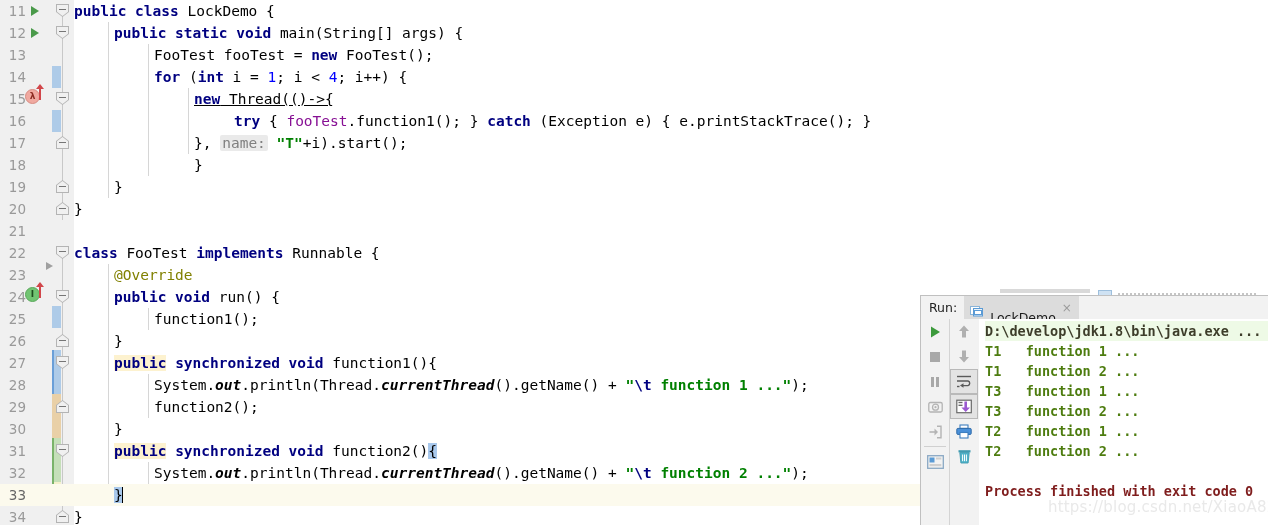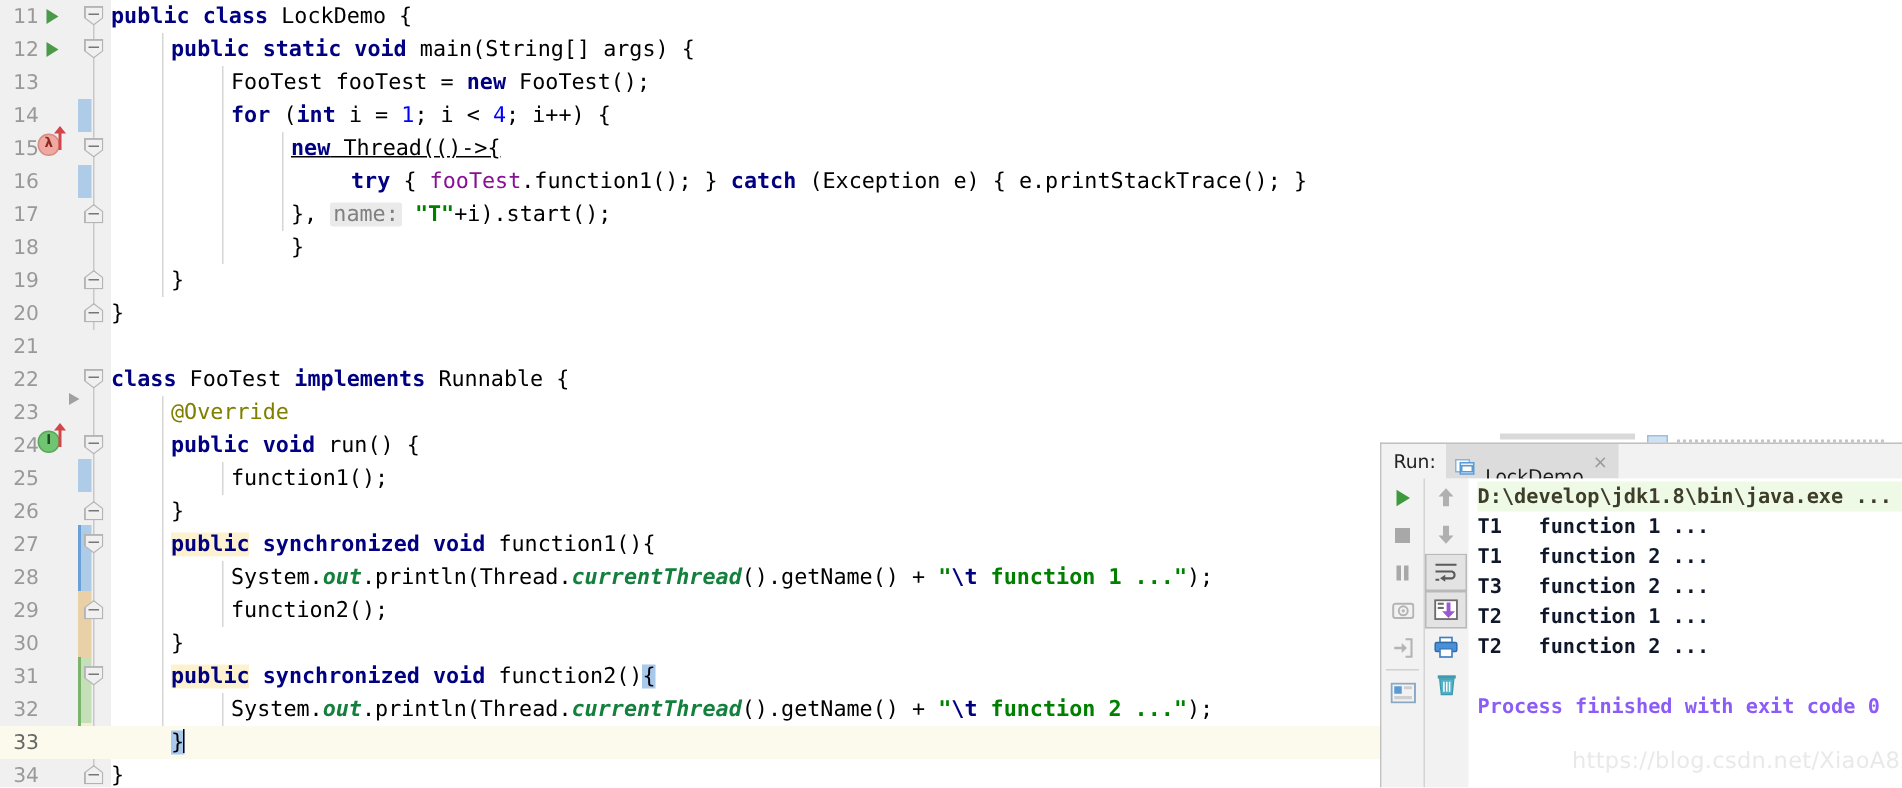--- a/index.html
+++ b/index.html
@@ -174,21 +174,21 @@
     width: 1px;
     background: #d6d6d6;
   }
 
   
   .kw   { color: #000080; font-weight: bold; }   
   .plain{ color: #000000; }
   .num  { color: #0000ff; }
   .str  { color: #008000; font-weight: bold; }
   .esc  { color: #000080; font-weight: bold; }
-  .fld  { color: #15803d; font-weight: bold; font-style: italic; }
+  .fld  { color: #000000; font-weight: bold; font-style: italic; }
   .locvar { color: #871094; }
   .anno { color: #808000; }
   .hintbox {
     background: #eaeaea; color: #808080;
     border-radius: 2px; padding: 0 2px;
     font-style: normal;
   }
   .hl-kw { background: #fdf2cf; }
   .hl-brace { background: #a8c8ec; }
   .caret {
@@ -269,25 +269,25 @@
     background: #ffffff;
     padding: 2px 0 0 6px;
     box-sizing: border-box;
     overflow: hidden;
   }
   .con-line {
     font-family: "DejaVu Sans Mono", monospace;
     font-size: 13.5px;
     line-height: 20px;
     white-space: pre;
-    color: #0f172a;
+    color: #4d7c0f;
     font-weight: bold;
   }
   .con-line.cmd { background: #eefae6; color: #3d3d2a; }
-  .con-line.done { color: #8b5cf6; }
+  .con-line.done { color: #7f1d1d; }
   .con-line.blank { height: 20px; }
 
   
   .mini-strip {
     position: absolute;
     left: 1000px; top: 289px;
     width: 90px; height: 4px;
     background: #d9d9d9;
   }
   .mini-strip2 {
@@ -529,20 +529,21 @@
         <path d="M2.8 3.6 L3.9 14 H11.1 L12.2 3.6 Z" fill="#4fb3c9" stroke="#3f9ab0" stroke-width="0.9"></path>
         <path d="M5.6 5.5 V12.2 M7.5 5.5 V12.2 M9.4 5.5 V12.2" stroke="#ffffff" stroke-width="1"></path>
       </svg>
     </div>
   </div>
 
   <div id="run-console">
       <div class="con-line cmd">D:\develop\jdk1.8\bin\java.exe ...</div>
       <div class="con-line ">T1   function 1 ...</div>
       <div class="con-line ">T1   function 2 ...</div>
+      <div class="con-line ">T3   function 1 ...</div>
       <div class="con-line ">T3   function 2 ...</div>
       <div class="con-line ">T2   function 1 ...</div>
       <div class="con-line ">T2   function 2 ...</div>
       <div class="con-line blank"> </div>
       <div class="con-line done">Process finished with exit code 0</div>
     </div>
 </div>
 
 <div id="watermark">https://blog.csdn.net/XiaoA82</div>
 

